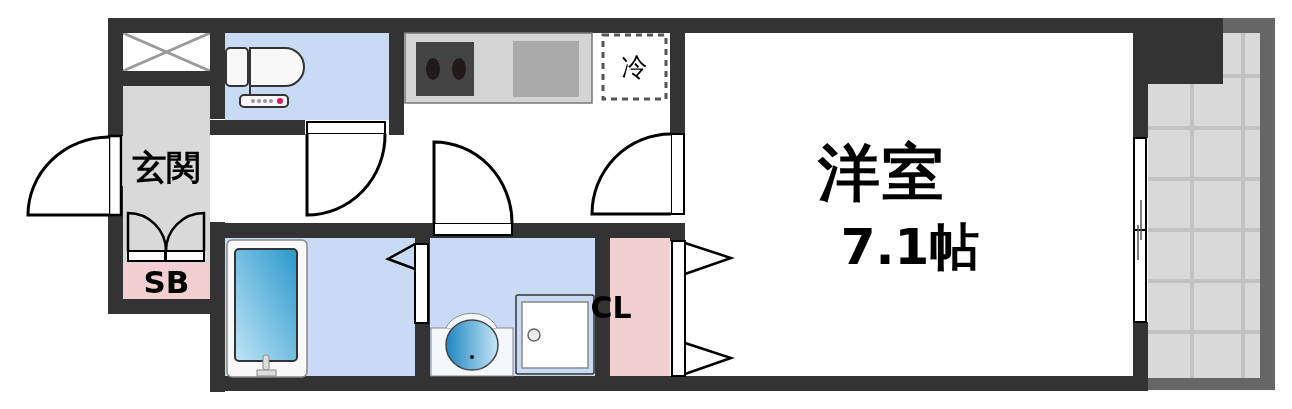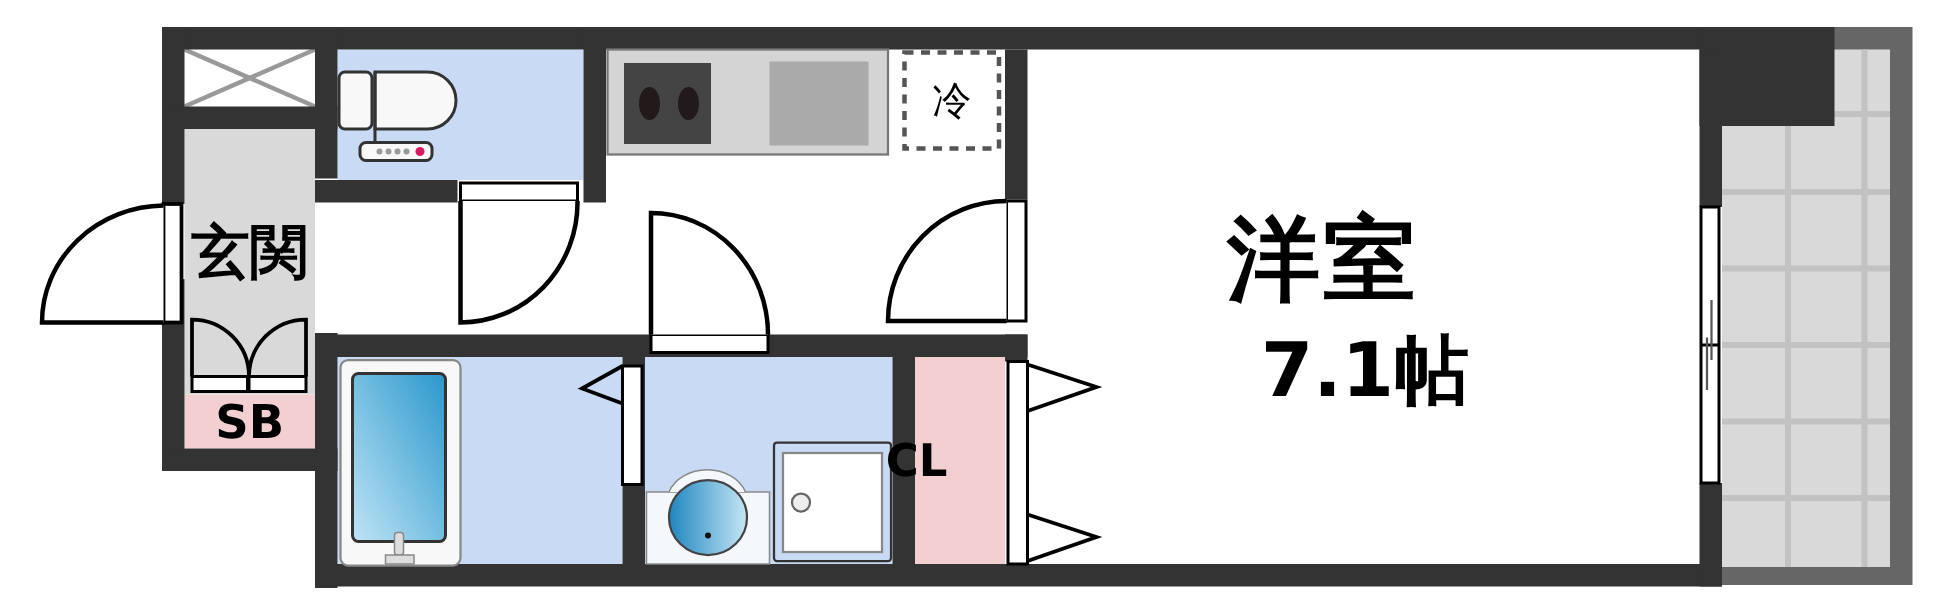--- a/index.html
+++ b/index.html
@@ -153,21 +153,21 @@
     <path d="M685 243 L731 258 L685 274" fill="none" stroke-width="2.5"></path>
     <path d="M685 343 L731 358 L685 374" fill="none" stroke-width="2.5"></path>
 
     <rect x="1134" y="138" width="12" height="184" stroke-width="2"></rect>
     <line x1="1134" y1="230" x2="1146" y2="230" stroke-width="2"></line>
     <line x1="1141" y1="200" x2="1141" y2="240" stroke-width="1.5" stroke="#555"></line>
     <line x1="1138" y1="225" x2="1138" y2="260" stroke-width="1.5" stroke="#555"></line>
   </g>
 </svg>
 
-<div class="lbl" style="left:123px;top:145px;width:87px;height:45px;font-size:39px;">玄関</div>
+<div class="lbl" style="left:123px;top:145px;width:87px;height:45px;font-size:34px;">玄関</div>
 
 <div class="lbl" style="left:123px;top:264px;width:87px;height:36px;font-size:31px;">SB</div>
 
 <div class="lbl" style="left:603px;top:36px;width:63px;height:63px;font-size:26px;font-weight:normal;">冷</div>
 
 <div class="lbl" style="left:591px;top:280px;width:40px;height:55px;font-size:30px;">CL</div>
 
 <div class="lbl" style="left:752px;top:138px;width:260px;height:70px;font-size:62px;letter-spacing:2px;">洋室</div>
 
 <div class="lbl" style="left:780px;top:212px;width:260px;height:70px;font-size:50px;">7.1帖</div>

